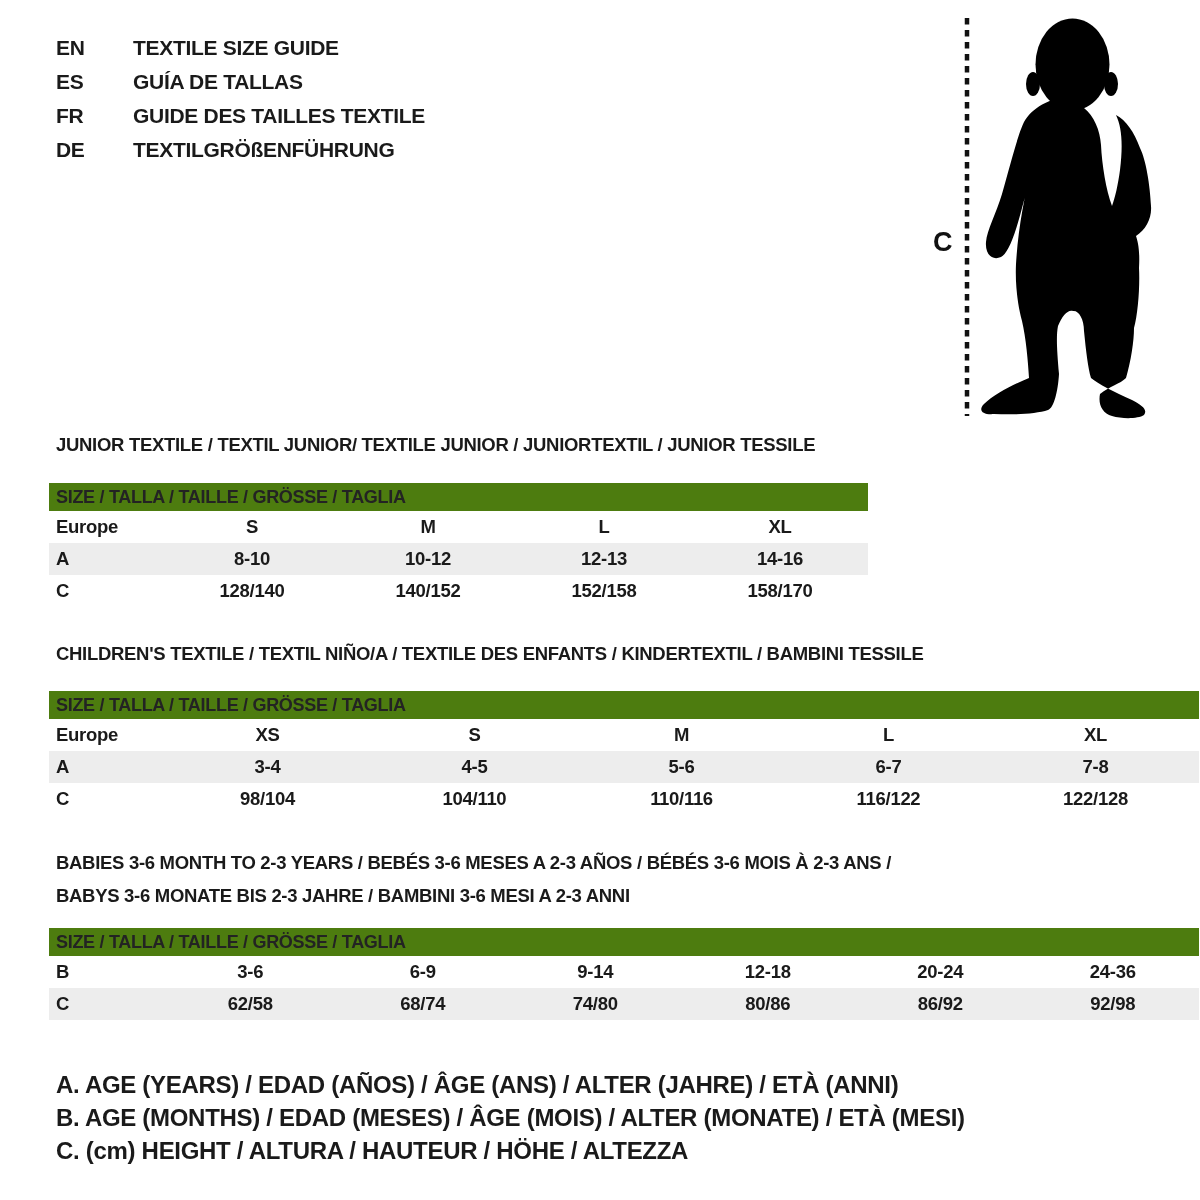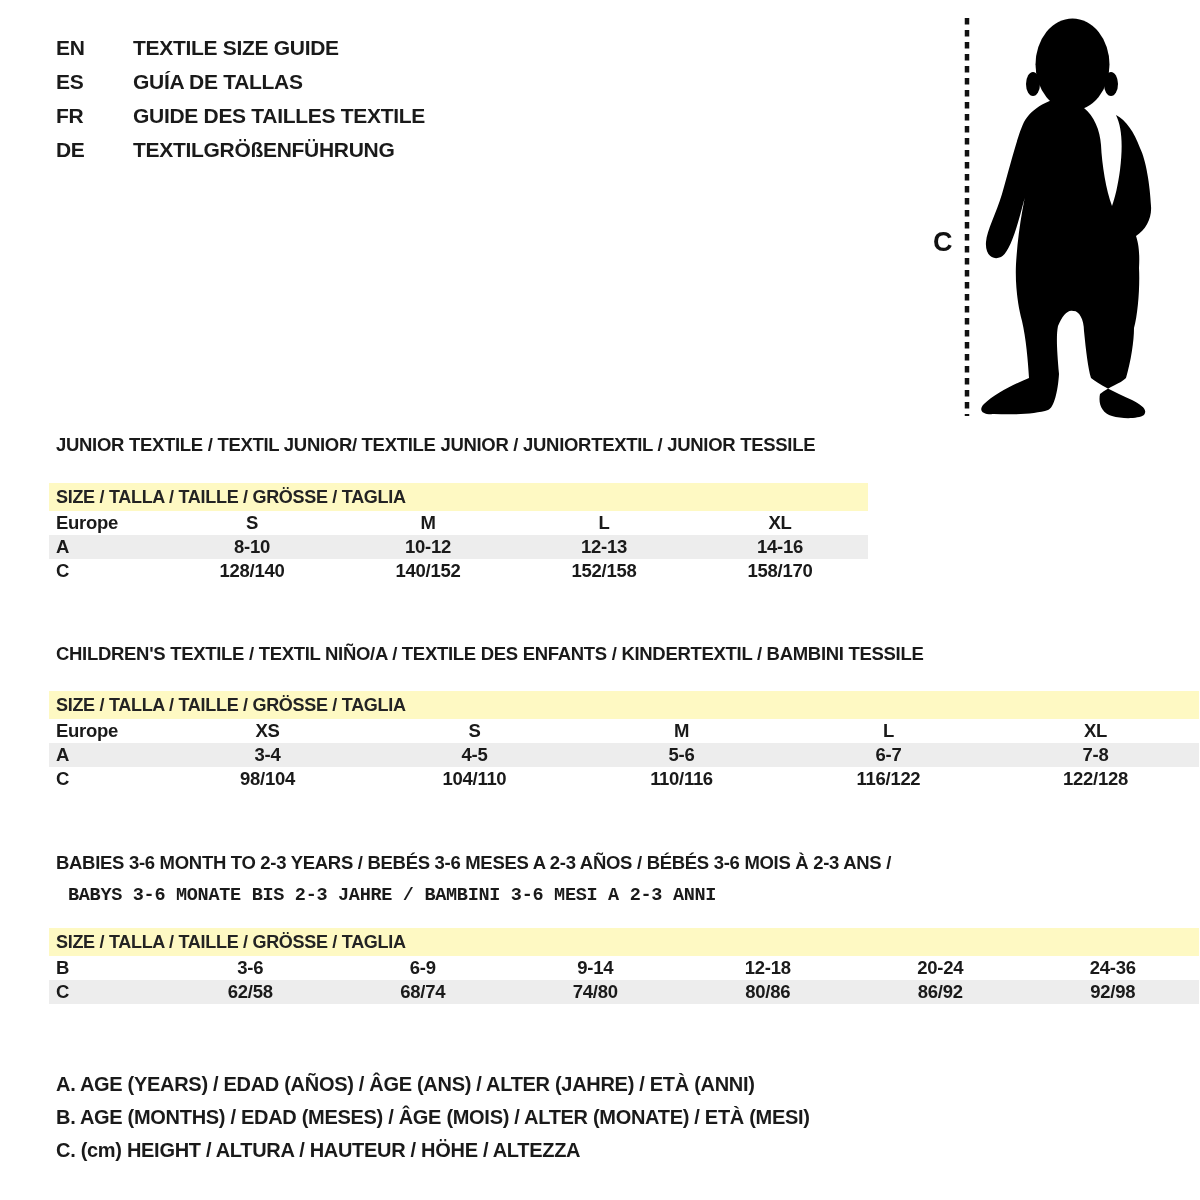--- a/index.html
+++ b/index.html
@@ -10,28 +10,28 @@
   }
   .abs{position:absolute;}
   
   .lang-block{left:40px;top:31px;}
   .lang-row{display:flex;line-height:34px;font-size:21px;white-space:nowrap;}
   .lang-code{width:77px;}
   
   .sec-title{font-size:18.5px;white-space:nowrap;}
   
   .size-table{position:absolute;}
-  .thead{height:28px;background:#fef9c3;display:flex;align-items:center;
+  .thead{height:28px;background:#4d7c0f;display:flex;align-items:center;
          padding-left:7px;font-size:18px;color:#232323;}
-  .trow{display:flex;align-items:center;height:24px;font-size:18.5px;}
+  .trow{display:flex;align-items:center;height:32px;font-size:18.5px;}
   .trow.stripe{background:#ededed;}
   .tlabel{width:108px;padding-left:7px;}
   .tcell{flex:1;text-align:center;}
   
-  .legend-line{line-height:33px;font-size:20px;white-space:nowrap;}
+  .legend-line{line-height:33px;font-size:24px;white-space:nowrap;}
 </style>
 </head>
 <body>
 
 <div class="page">
 
   <div class="abs lang-block">
     <div class="lang-row">
       <span class="lang-code">EN</span>
       <span class="lang-title">TEXTILE SIZE GUIDE</span>
@@ -147,21 +147,21 @@
       <span class="tlabel">C</span>
       <span class="tcell">98/104</span>
       <span class="tcell">104/110</span>
       <span class="tcell">110/116</span>
       <span class="tcell">116/122</span>
       <span class="tcell">122/128</span>
     </div>
   </div>
 
   <div class="abs sec-title" style="left:40px;top:852px;">BABIES 3-6 MONTH TO 2-3 YEARS / BEBÉS 3-6 MESES A 2-3 AÑOS / BÉBÉS 3-6 MOIS À 2-3 ANS /</div>
-  <div class="abs sec-title" style="left:52px;top:885px;font-family:Liberation Mono, monospace;">BABYS 3-6 MONATE BIS 2-3 JAHRE / BAMBINI 3-6 MESI A 2-3 ANNI</div>
+  <div class="abs sec-title" style="left:40px;top:885px;">BABYS 3-6 MONATE BIS 2-3 JAHRE / BAMBINI 3-6 MESI A 2-3 ANNI</div>
   <div class="size-table" style="left:33px;top:928px;width:1150px;">
     <div class="thead">
       <span>SIZE / TALLA / TAILLE / GRÖSSE / TAGLIA</span>
     </div>
     <div class="trow">
       <span class="tlabel">B</span>
       <span class="tcell">3-6</span>
       <span class="tcell">6-9</span>
       <span class="tcell">9-14</span>
       <span class="tcell">12-18</span>

